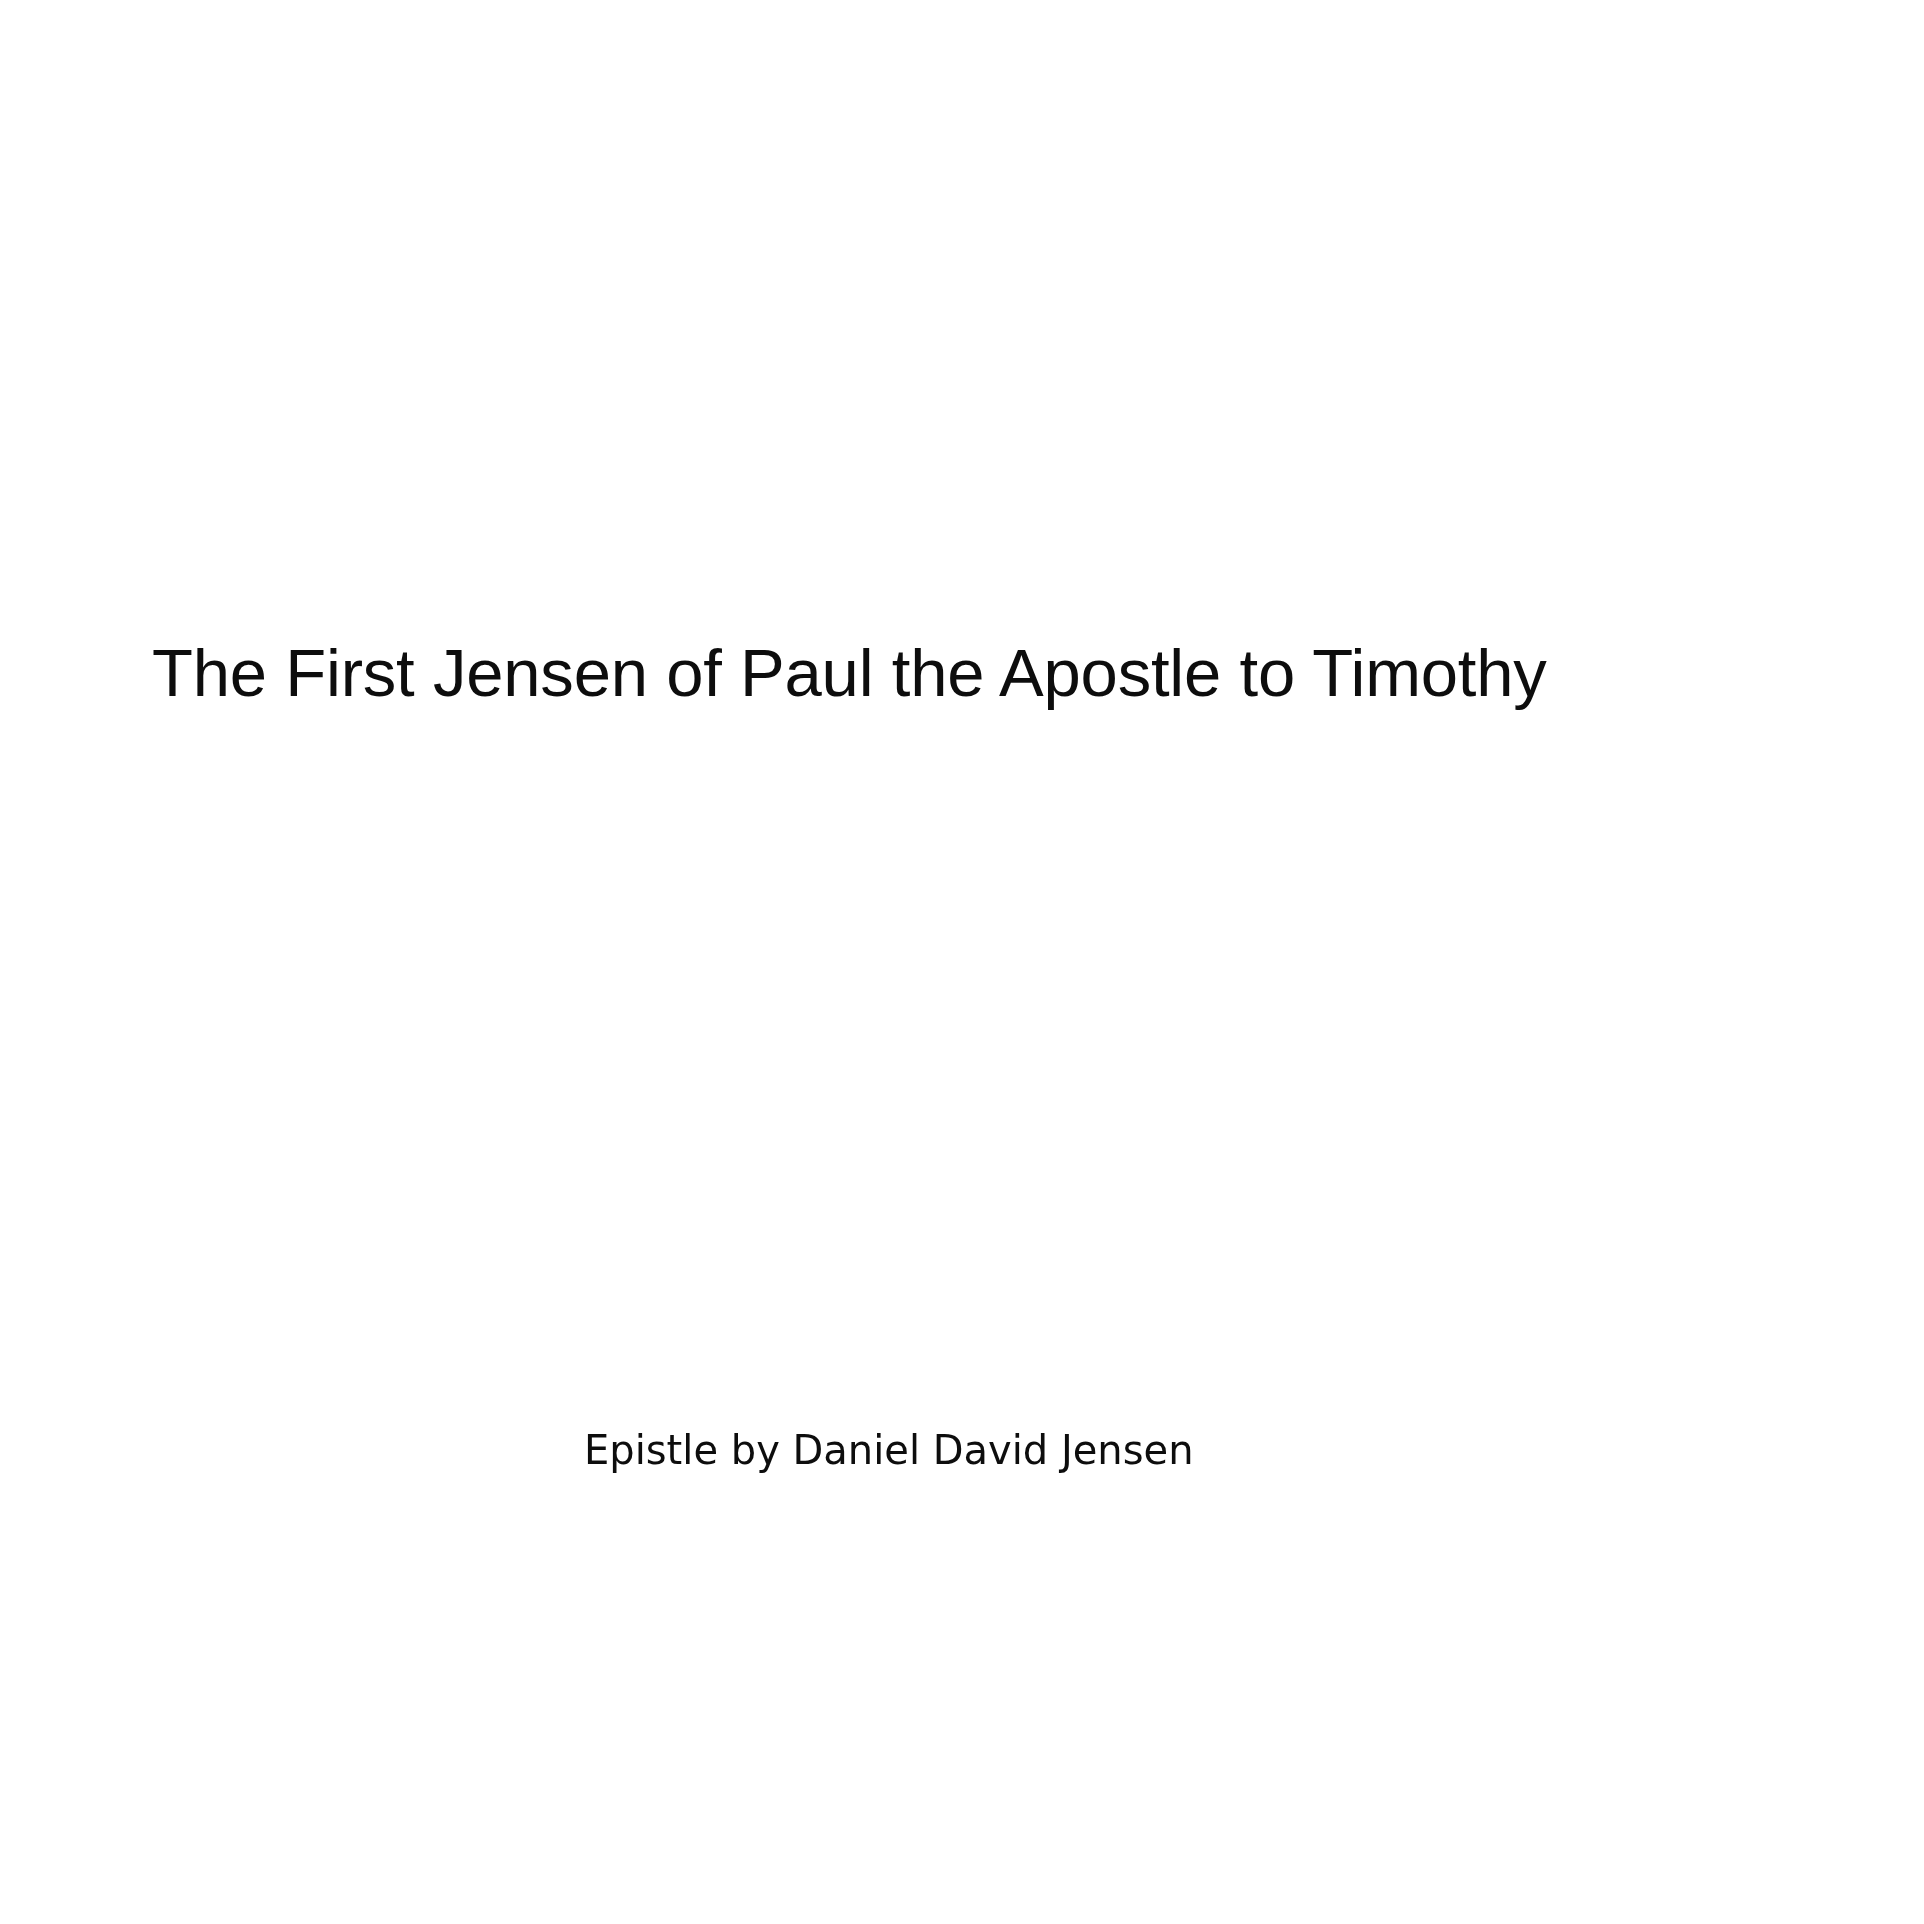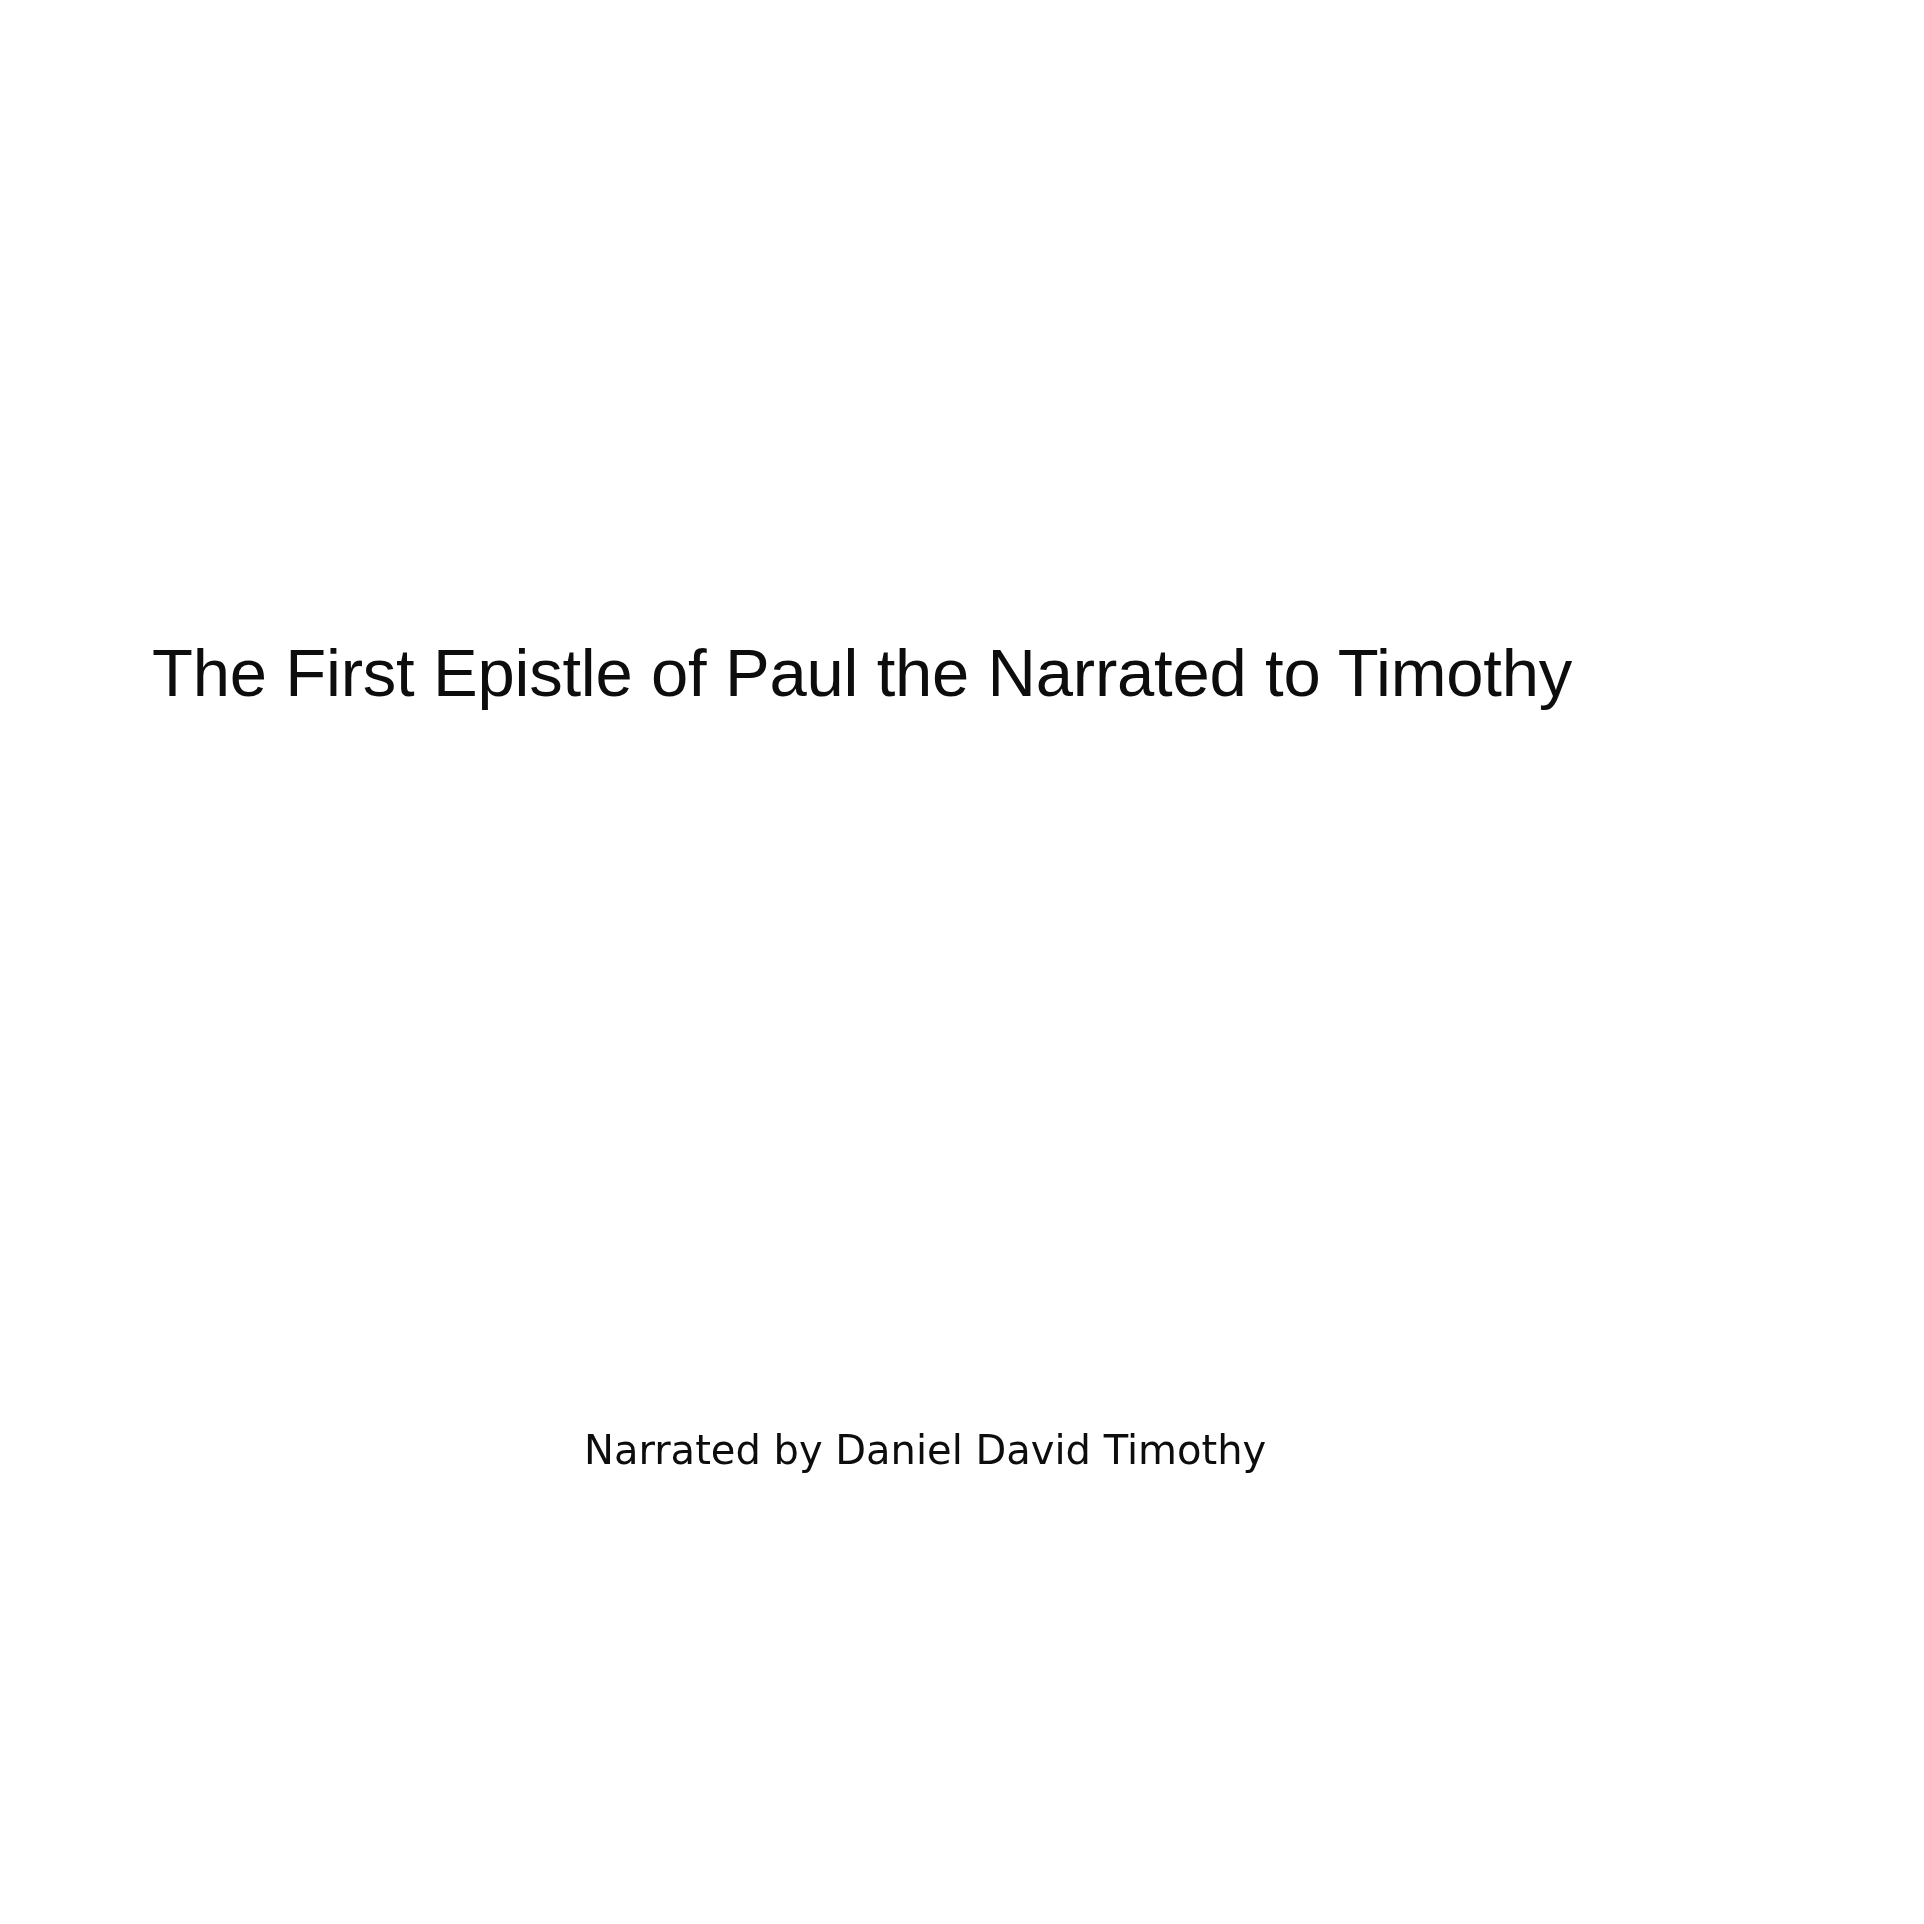--- a/index.html
+++ b/index.html
@@ -46,16 +46,16 @@
     line-height: 1.2;
     color: #0d0d0d;
     text-align: left;
     white-space: nowrap;
   }
 </style>
 </head>
 <body>
 
 <div class="slide">
-  <div class="title">The First Epistle of Paul the Narrated to Timothy</div>
-  <div class="subtitle">Narrated by Daniel David Timothy</div>
+  <div class="title">The First Jensen of Paul the Apostle to Timothy</div>
+  <div class="subtitle">Epistle by Daniel David Jensen</div>
 </div>
 
 
 </body></html>

